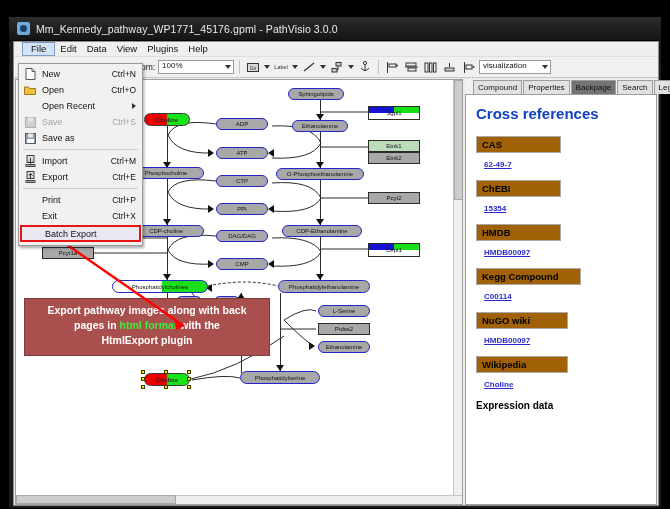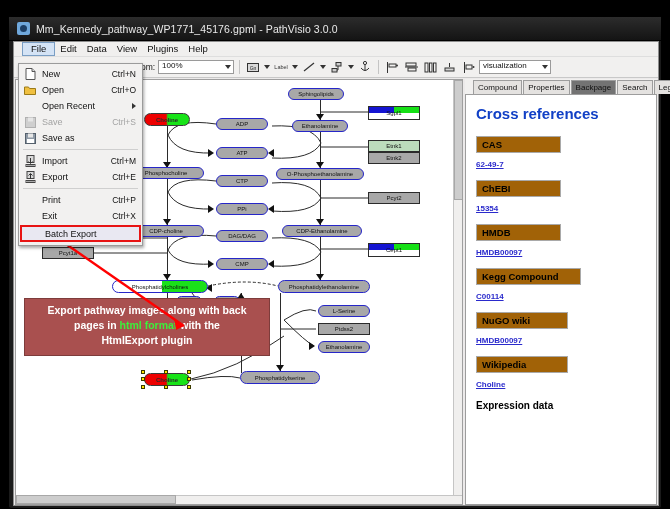--- a/index.html
+++ b/index.html
@@ -183,21 +183,21 @@
     background: #a16207;
     border: 1px solid #a9a9a9;
     font-weight: bold;
     font-size: 9.5px;
     color: #000;
     padding: 2px 5px;
     width: 85px;
   }
   .xref-val {
     font-size: 8px;
-    margin: 3px 0 0 0;
+    margin: 3px 0 0 8px;
     color: #2a2acc;
     text-decoration: underline;
     display: inline-block;
     font-weight: bold;
   }
   .xref-val.plain {
     color: #000; text-decoration: none; font-weight: normal;
   }
   #expr-data {
     font-weight: bold;

